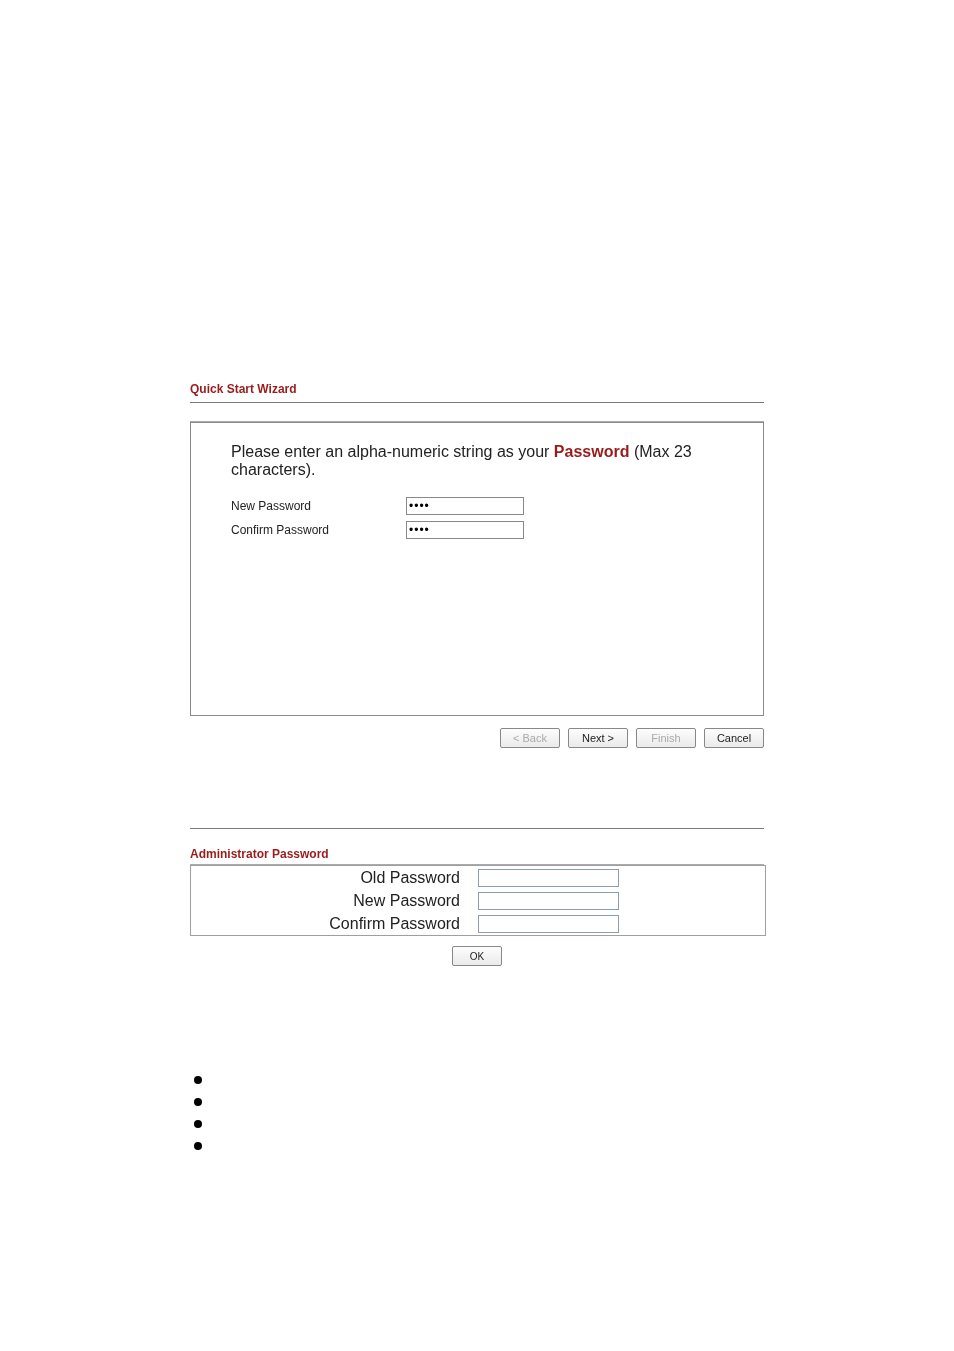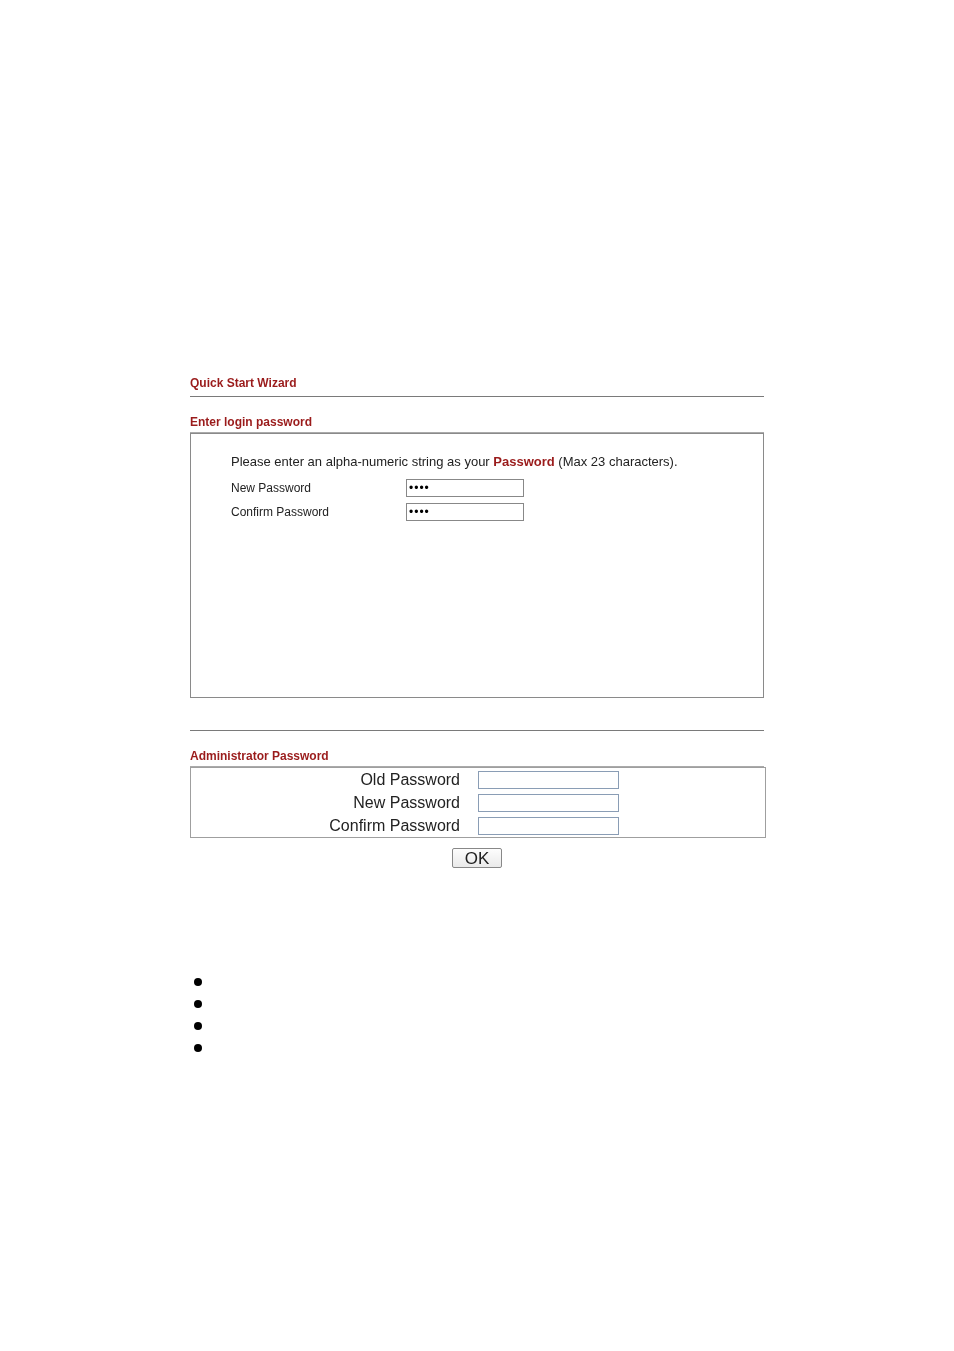--- a/index.html
+++ b/index.html
@@ -3,21 +3,21 @@
   <meta charset="utf-8">
   <style>
     body {
       margin: 0;
       padding: 0;
       font-family: Arial, sans-serif;
       background: #fff;
       width: 954px;
     }
     .page-container {
-      padding: 6px 190px;
+      padding: 12px 190px;
     }
     .spacer-top {
       height: 370px;
     }
     .section-title {
       color: #9a1b1b;
       font-size: 12px;
       font-weight: bold;
       margin: 0 0 6px 0;
     }
@@ -36,23 +36,23 @@
       border: none;
       border-top: 1px solid #aaa;
       margin: 0 0 0 0;
     }
     .form-box {
       border: 1px solid #8a8a8a;
       padding: 20px 40px 170px 40px;
       margin-bottom: 12px;
     }
     .instruction {
-      font-size: 13px;
-      color: #222;
-      margin-bottom: 10px;
+      font-size: 16px;
+      color: #222;
+      margin-bottom: 18px;
     }
     .instruction .bold {
       color: #9a1b1b;
       font-weight: bold;
     }
     .form-row {
       display: flex;
       align-items: center;
       margin-bottom: 6px;
     }
@@ -123,21 +123,21 @@
       font-size: 12px;
     }
     .ok-row {
       display: flex;
       justify-content: center;
       margin-bottom: 110px;
     }
     .ok-row button {
       width: 50px;
       height: 20px;
-      font-size: 17px;
+      font-size: 10px;
       border: 1px solid #888;
       border-radius: 2px;
       background: linear-gradient(#fdfdfd, #eaeaea);
       cursor: pointer;
       color: #222;
       padding: 0;
     }
     .bullets {
       list-style: none;
       padding: 0;
@@ -160,40 +160,45 @@
 <body>
 
 <div class="page-container">
 
   <div class="spacer-top"></div>
 
   <div>
     <p class="section-title">Quick Start Wizard</p>
     <hr class="sec-sep">
 
-    <p class="subsection-title">Enter login password</p>
     <hr class="sub-sep">
 
     <div class="form-box">
       <div class="instruction">
         <span>Please enter an alpha-numeric string as your </span>
         <span class="bold">Password</span>
         <span> (Max 23 characters).</span>
       </div>
 
       <div class="form-row">
         <div class="label">New Password</div>
         <input type="password" value="••••" style="">
       </div>
       <div class="form-row">
         <div class="label">Confirm Password</div>
         <input type="password" value="••••" style="">
       </div>
     </div>
 
+    <div class="wizard-buttons">
+      <button disabled="">&lt; Back</button>
+      <button>Next &gt;</button>
+      <button disabled="">Finish</button>
+      <button>Cancel</button>
+    </div>
   </div>
 
   <div class="spacer-mid"></div>
 
   <div>
     <hr class="sec-sep">
 
     <p class="subsection-title">Administrator Password</p>
     <hr class="sub-sep">
 

